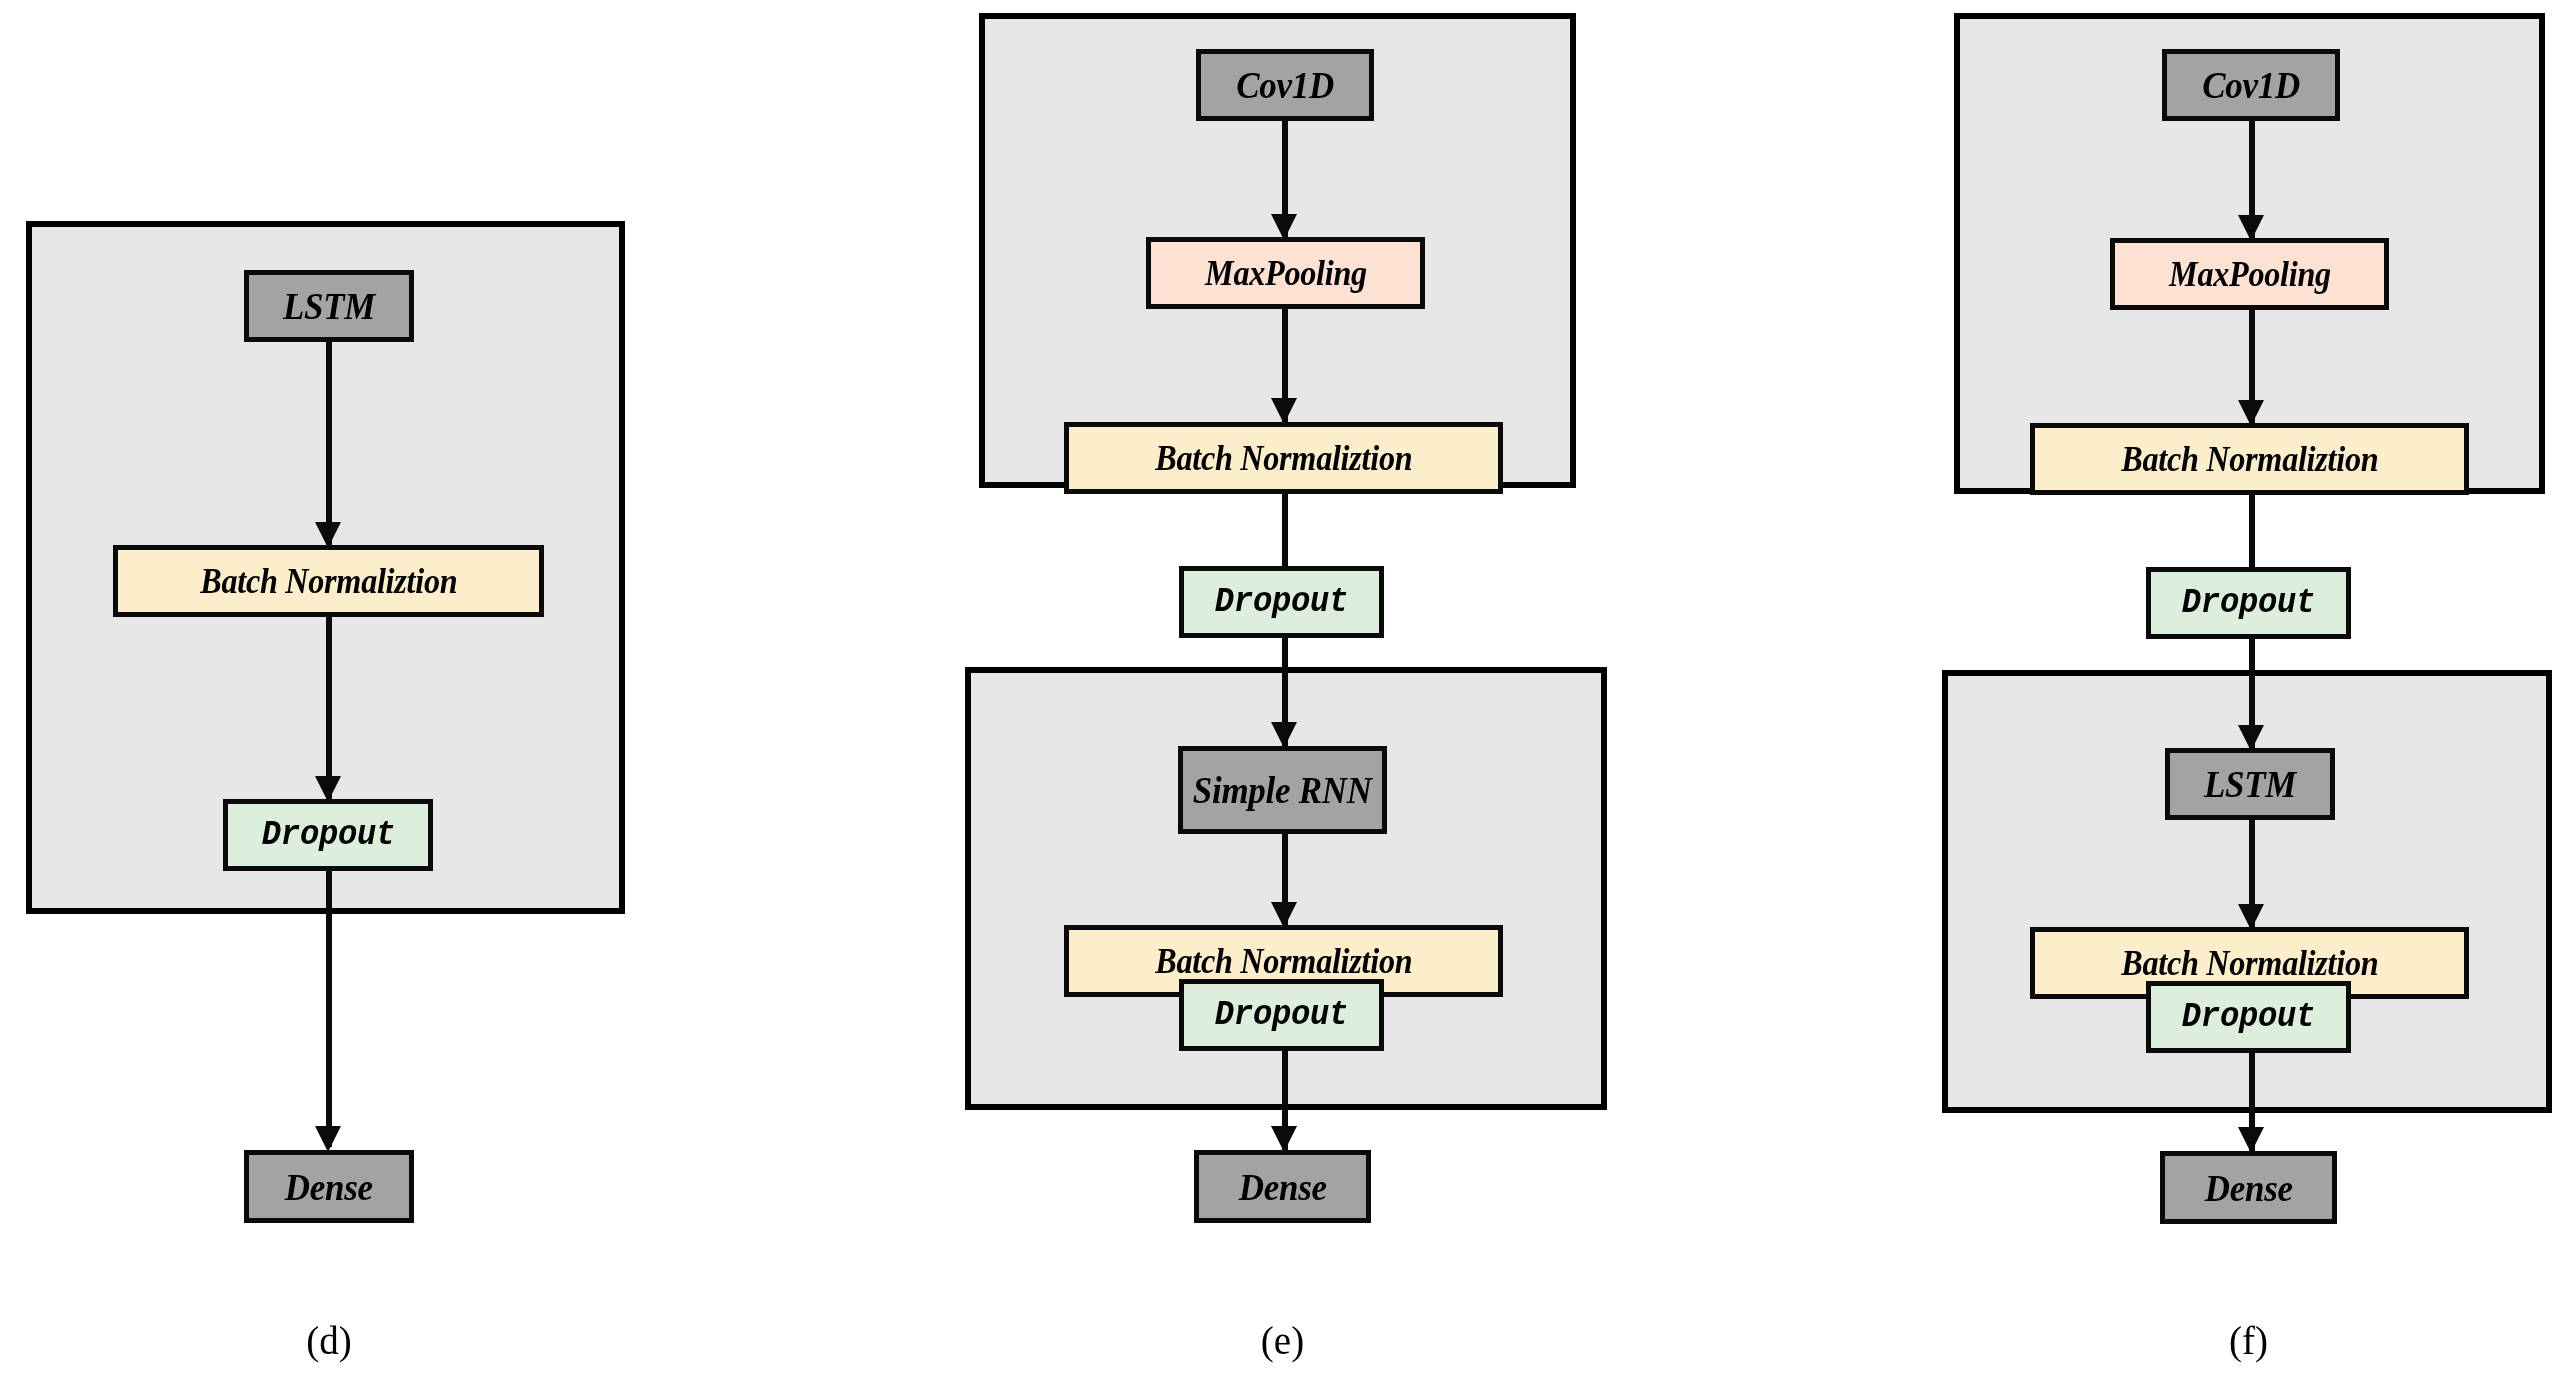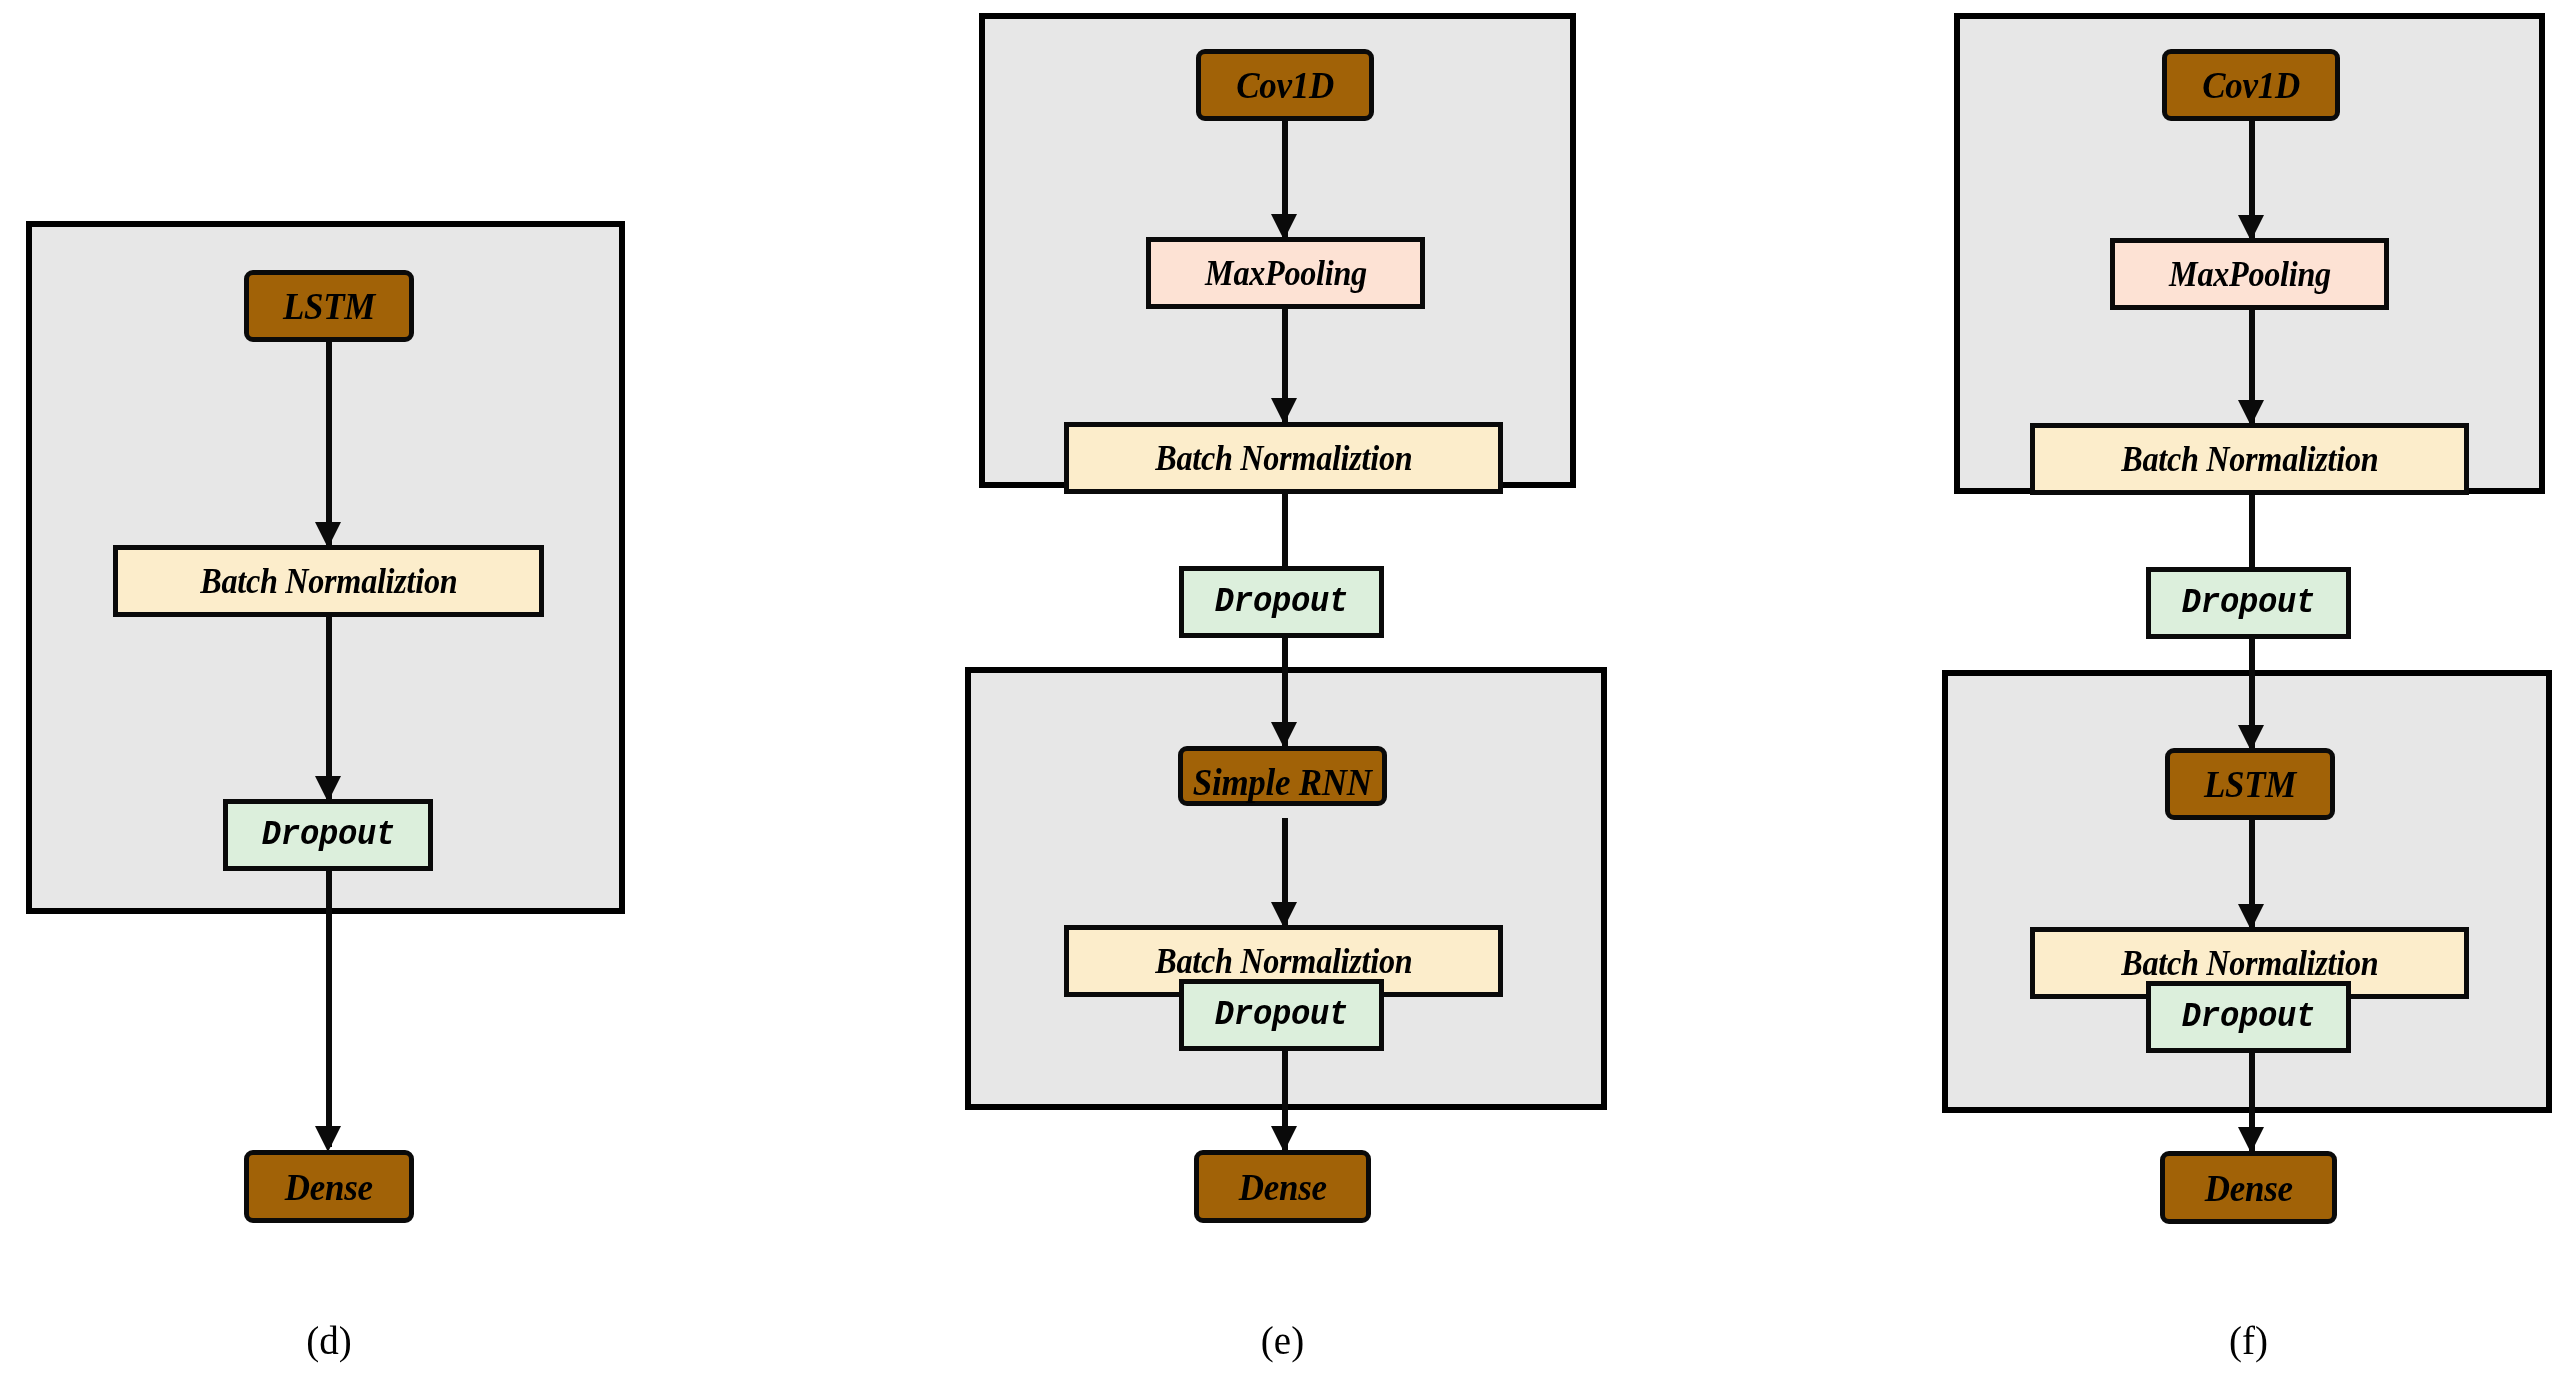--- a/index.html
+++ b/index.html
@@ -47,21 +47,21 @@
   }
   .node .label {
     font-style: italic;
     font-weight: bold;
     color: #000000;
     white-space: nowrap;
     letter-spacing: -0.3px;
     transform: scaleX(0.92);
     display: block;
   }
-  .fill-blue   { background: #a16207; border-radius: 9px; }
+  .fill-blue   { background: #a3a3a3; }
   .fill-pink   { background: #fde2d4; }
   .fill-yellow { background: #fcedcb; }
   .fill-green  { background: #dcefdc; font-family: Liberation Mono, monospace; }
 
   
   .sz-lg  .label { font-size: 38px; }
   .sz-md  .label { font-size: 35px; }
 
   
   .conn {
@@ -146,21 +146,21 @@
   <div class="conn" style="left:403px; top:494px; height:83px;"></div>
 
   <div class="node fill-green sz-md" style="left:300px; top:566px; width:205px; height:72px;">
     <span class="label">Dropout</span>
   </div>
   <div class="conn" style="left:403px; top:638px; height:109px;"></div>
   <div class="arrowhead" style="left:392px; top:722px;"></div>
 
   <div class="group-box" style="left:86px; top:667px; width:642px; height:443px;"></div>
 
-  <div class="node fill-blue sz-lg" style="left:299px; top:746px; width:209px; height:60px;align-items:flex-end;">
+  <div class="node fill-blue sz-lg" style="left:299px; top:746px; width:209px; height:88px;">
     <span class="label">Simple RNN</span>
   </div>
   <div class="conn" style="left:403px; top:818px; height:110px;"></div>
   <div class="arrowhead" style="left:392px; top:902px;"></div>
 
   <div class="node fill-yellow sz-md" style="left:185px; top:925px; width:439px; height:72px;">
     <span class="label">Batch Normaliztion</span>
   </div>
   <div class="conn" style="left:403px; top:997px; height:103px;"></div>
 

